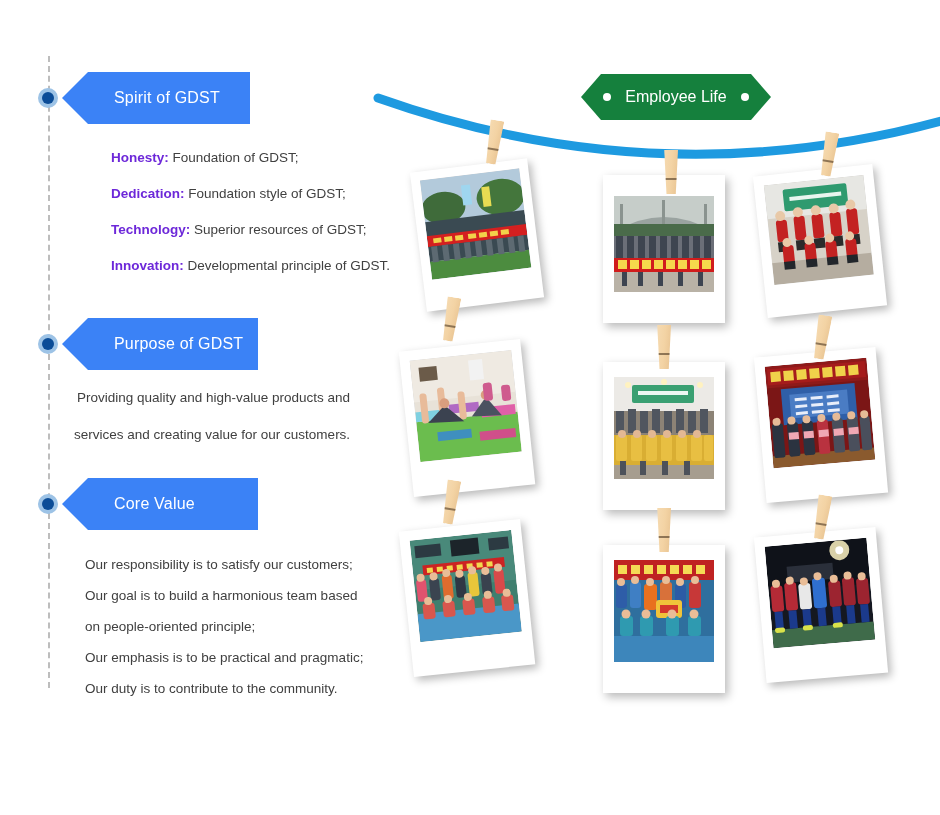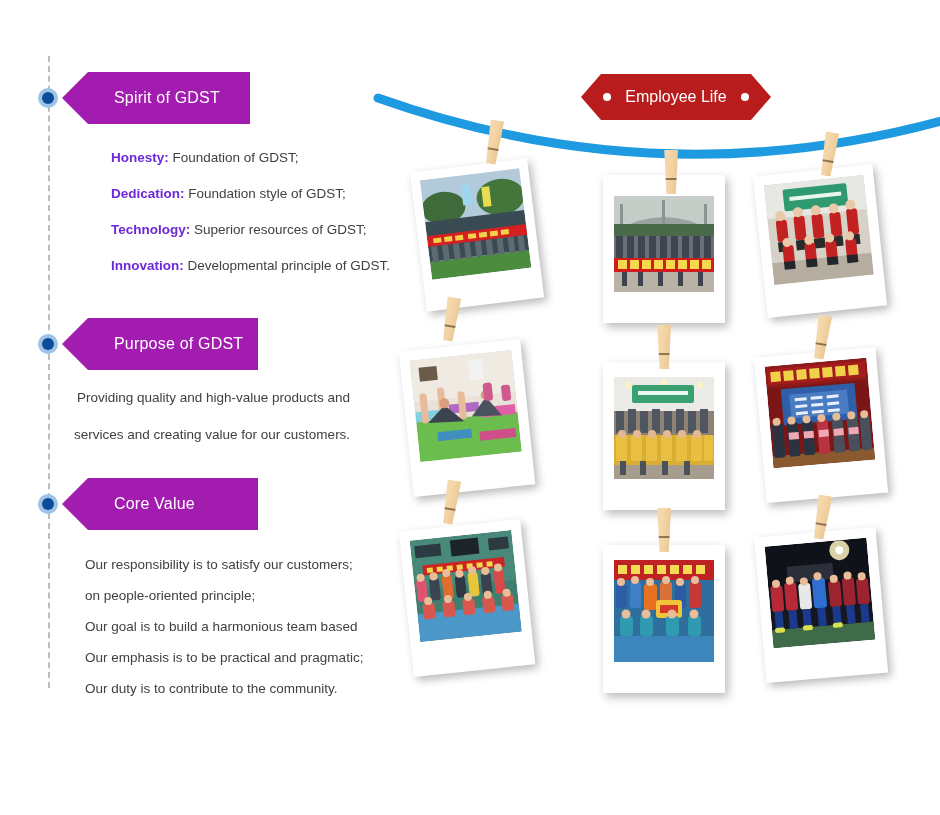--- a/index.html
+++ b/index.html
@@ -44,21 +44,21 @@
     background: #0b4c97;
   }
   #dot-1 { top: 88px; }
   #dot-2 { top: 334px; }
   #dot-3 { top: 494px; }
 
   
   .banner {
     position: absolute;
     height: 52px;
-    background: #a21caf;
+    background: #3b82f6;
     color: #ffffff;
     font-size: 16px;
     display: flex;
     align-items: center;
     -webkit-clip-path: polygon(26px 0, 100% 0, 100% 100%, 26px 100%, 0 50%);
     clip-path: polygon(26px 0, 100% 0, 100% 100%, 26px 100%, 0 50%);
     padding-left: 0;
   }
   .banner .banner-label {
     margin-left: 52px;
@@ -104,21 +104,21 @@
     height: 815px;
   }
 
   
   #employee-title {
     position: absolute;
     left: 211px;
     top: 74px;
     width: 190px;
     height: 46px;
-    background: #b91c1c;
+    background: #15803d;
     color: #ffffff;
     font-size: 16px;
     display: flex;
     align-items: center;
     justify-content: center;
     gap: 14px;
     -webkit-clip-path: polygon(20px 0, calc(100% - 20px) 0, 100% 50%, calc(100% - 20px) 100%, 20px 100%, 0 50%);
     clip-path: polygon(20px 0, calc(100% - 20px) 0, 100% 50%, calc(100% - 20px) 100%, 20px 100%, 0 50%);
     z-index: 6;
   }
@@ -214,22 +214,22 @@
   <div class="para-line">Providing quality and high-value products and</div>
   <div class="para-line">services and creating value for our customers.</div>
 </div>
 
 <div class="banner" id="banner-core">
   <span class="banner-label">Core Value</span>
 </div>
 
 <div class="text-block" id="core-text">
   <div class="para-line">Our responsibility is to satisfy our customers;</div>
+  <div class="para-line">Our goal is to build a harmonious team based</div>
   <div class="para-line">on people-oriented principle;</div>
-  <div class="para-line">Our goal is to build a harmonious team based</div>
   <div class="para-line">Our emphasis is to be practical and pragmatic;</div>
   <div class="para-line">Our duty is to contribute to the community.</div>
 </div>
 
 <div id="employee-panel">
 
   <div id="employee-title">
     <span class="hex-dot"></span>
     <span class="hex-label">Employee Life</span>
     <span class="hex-dot"></span>

